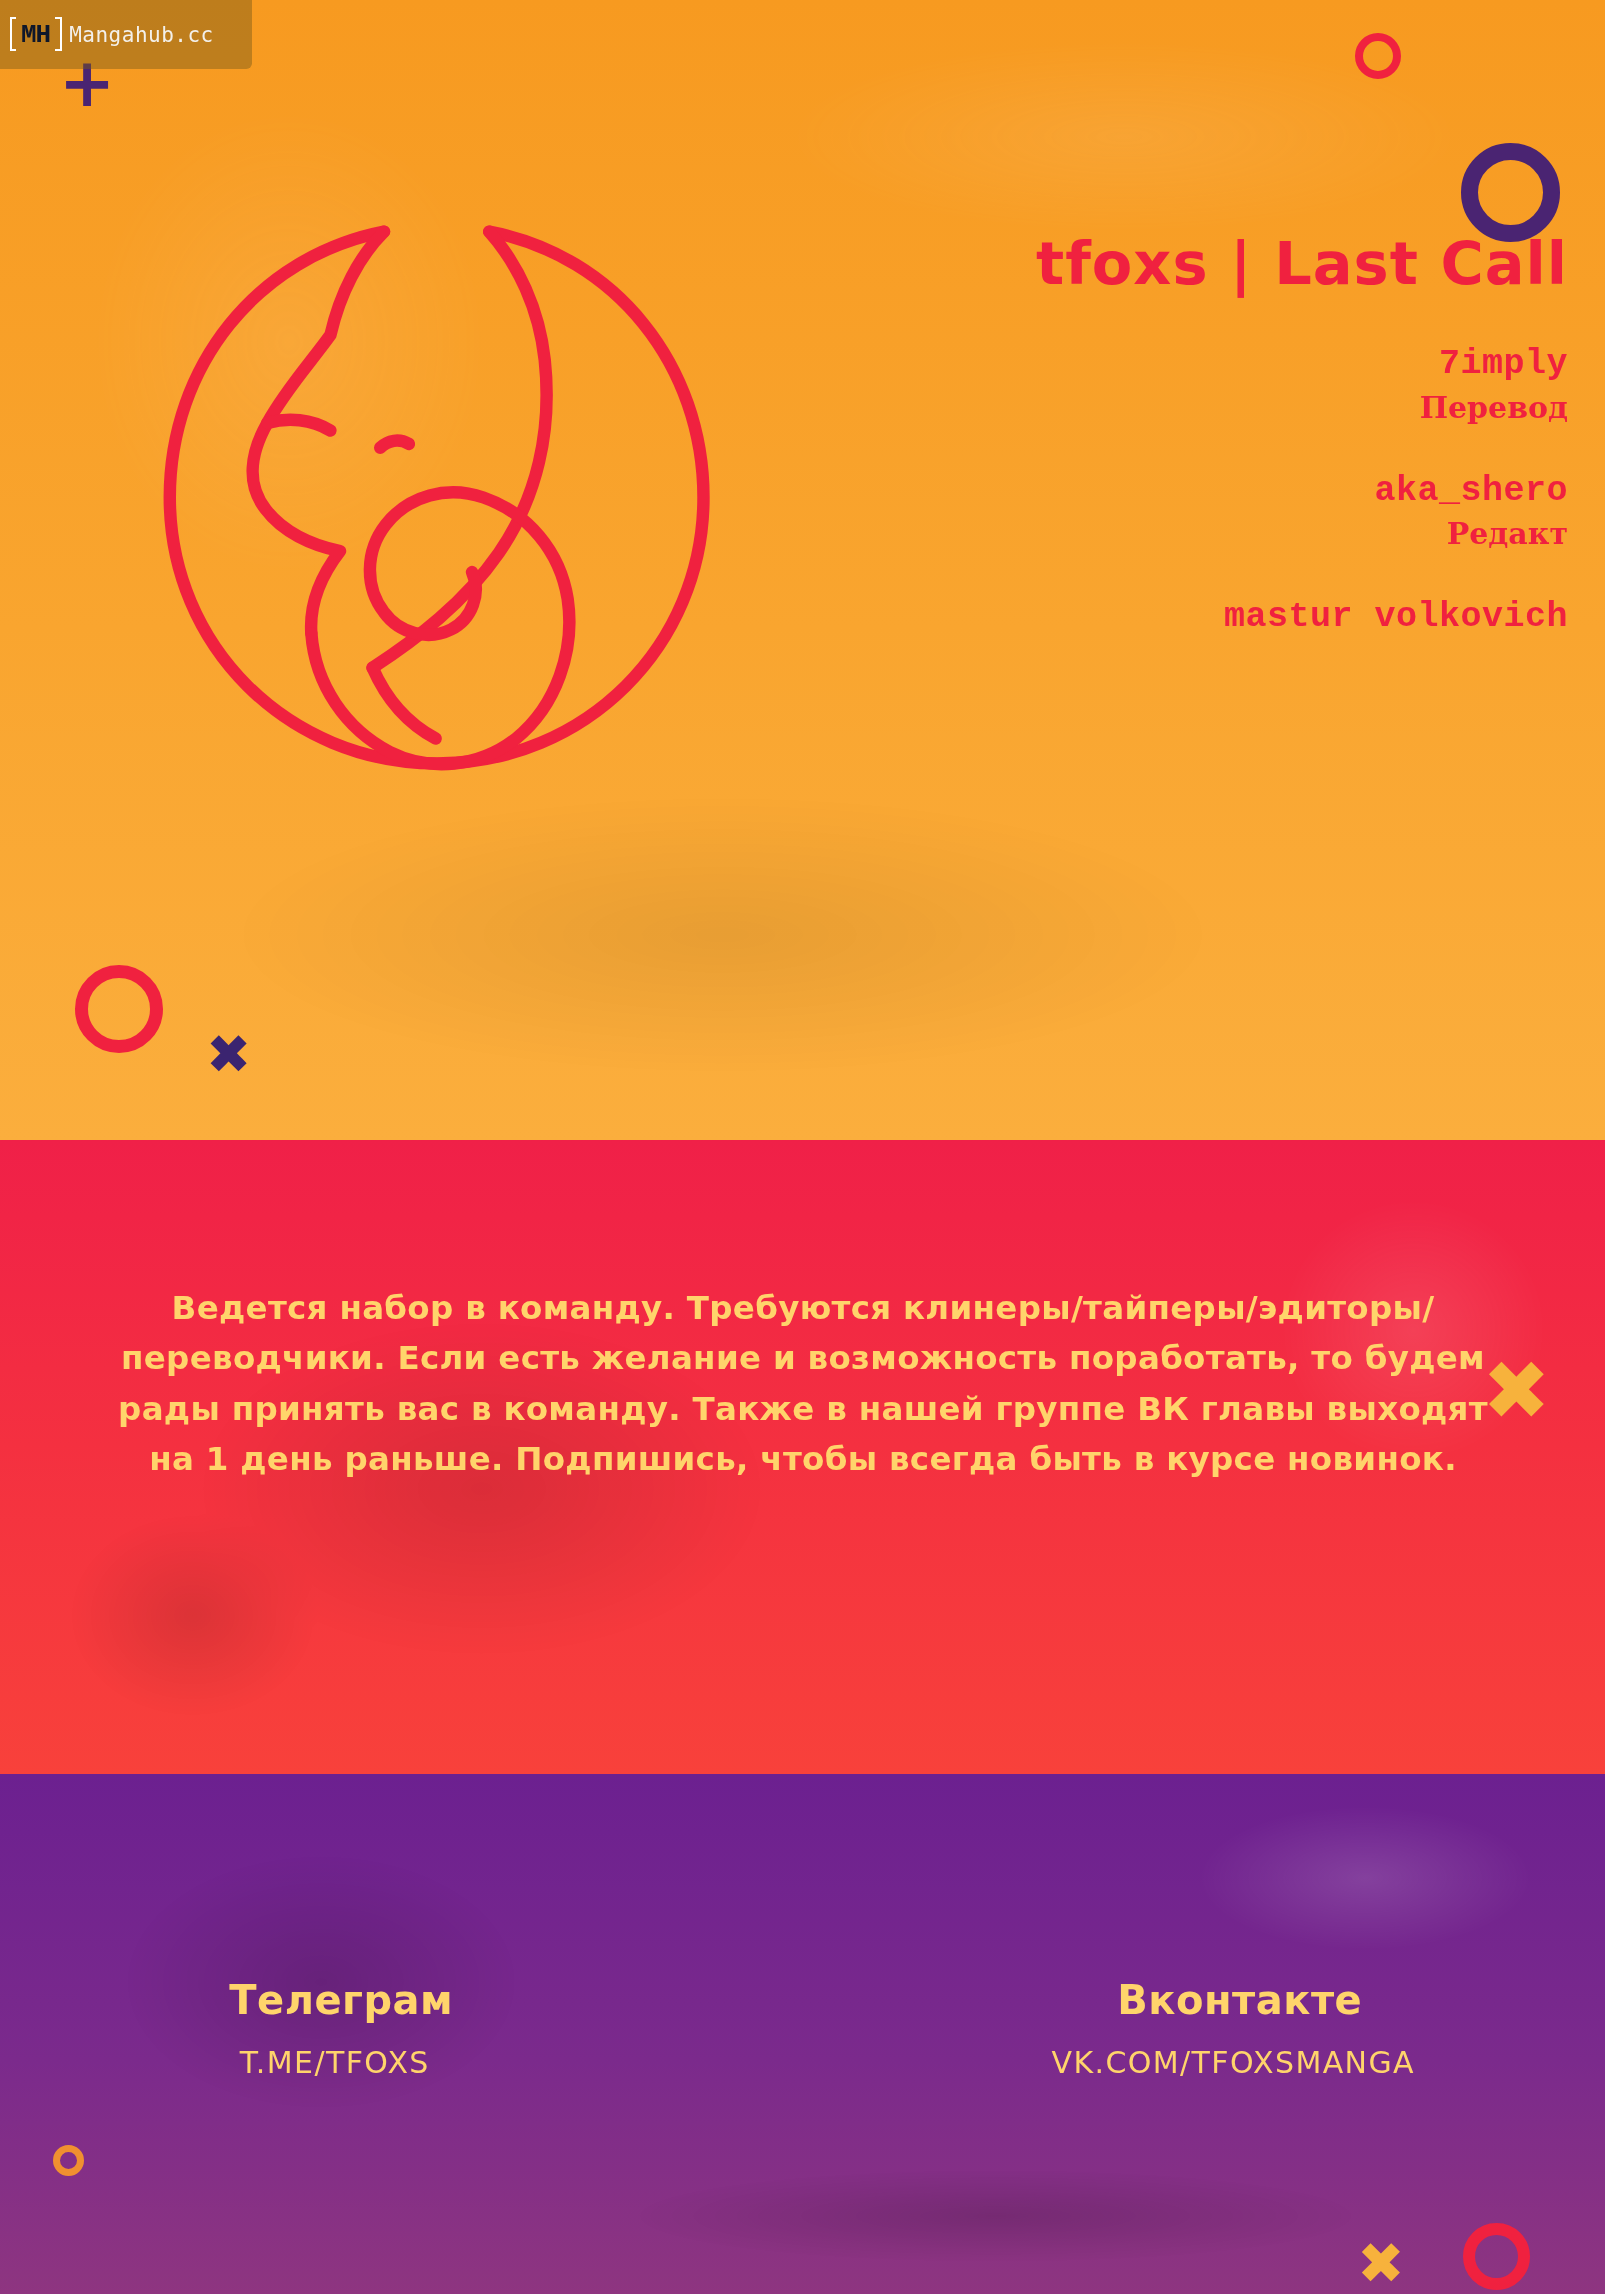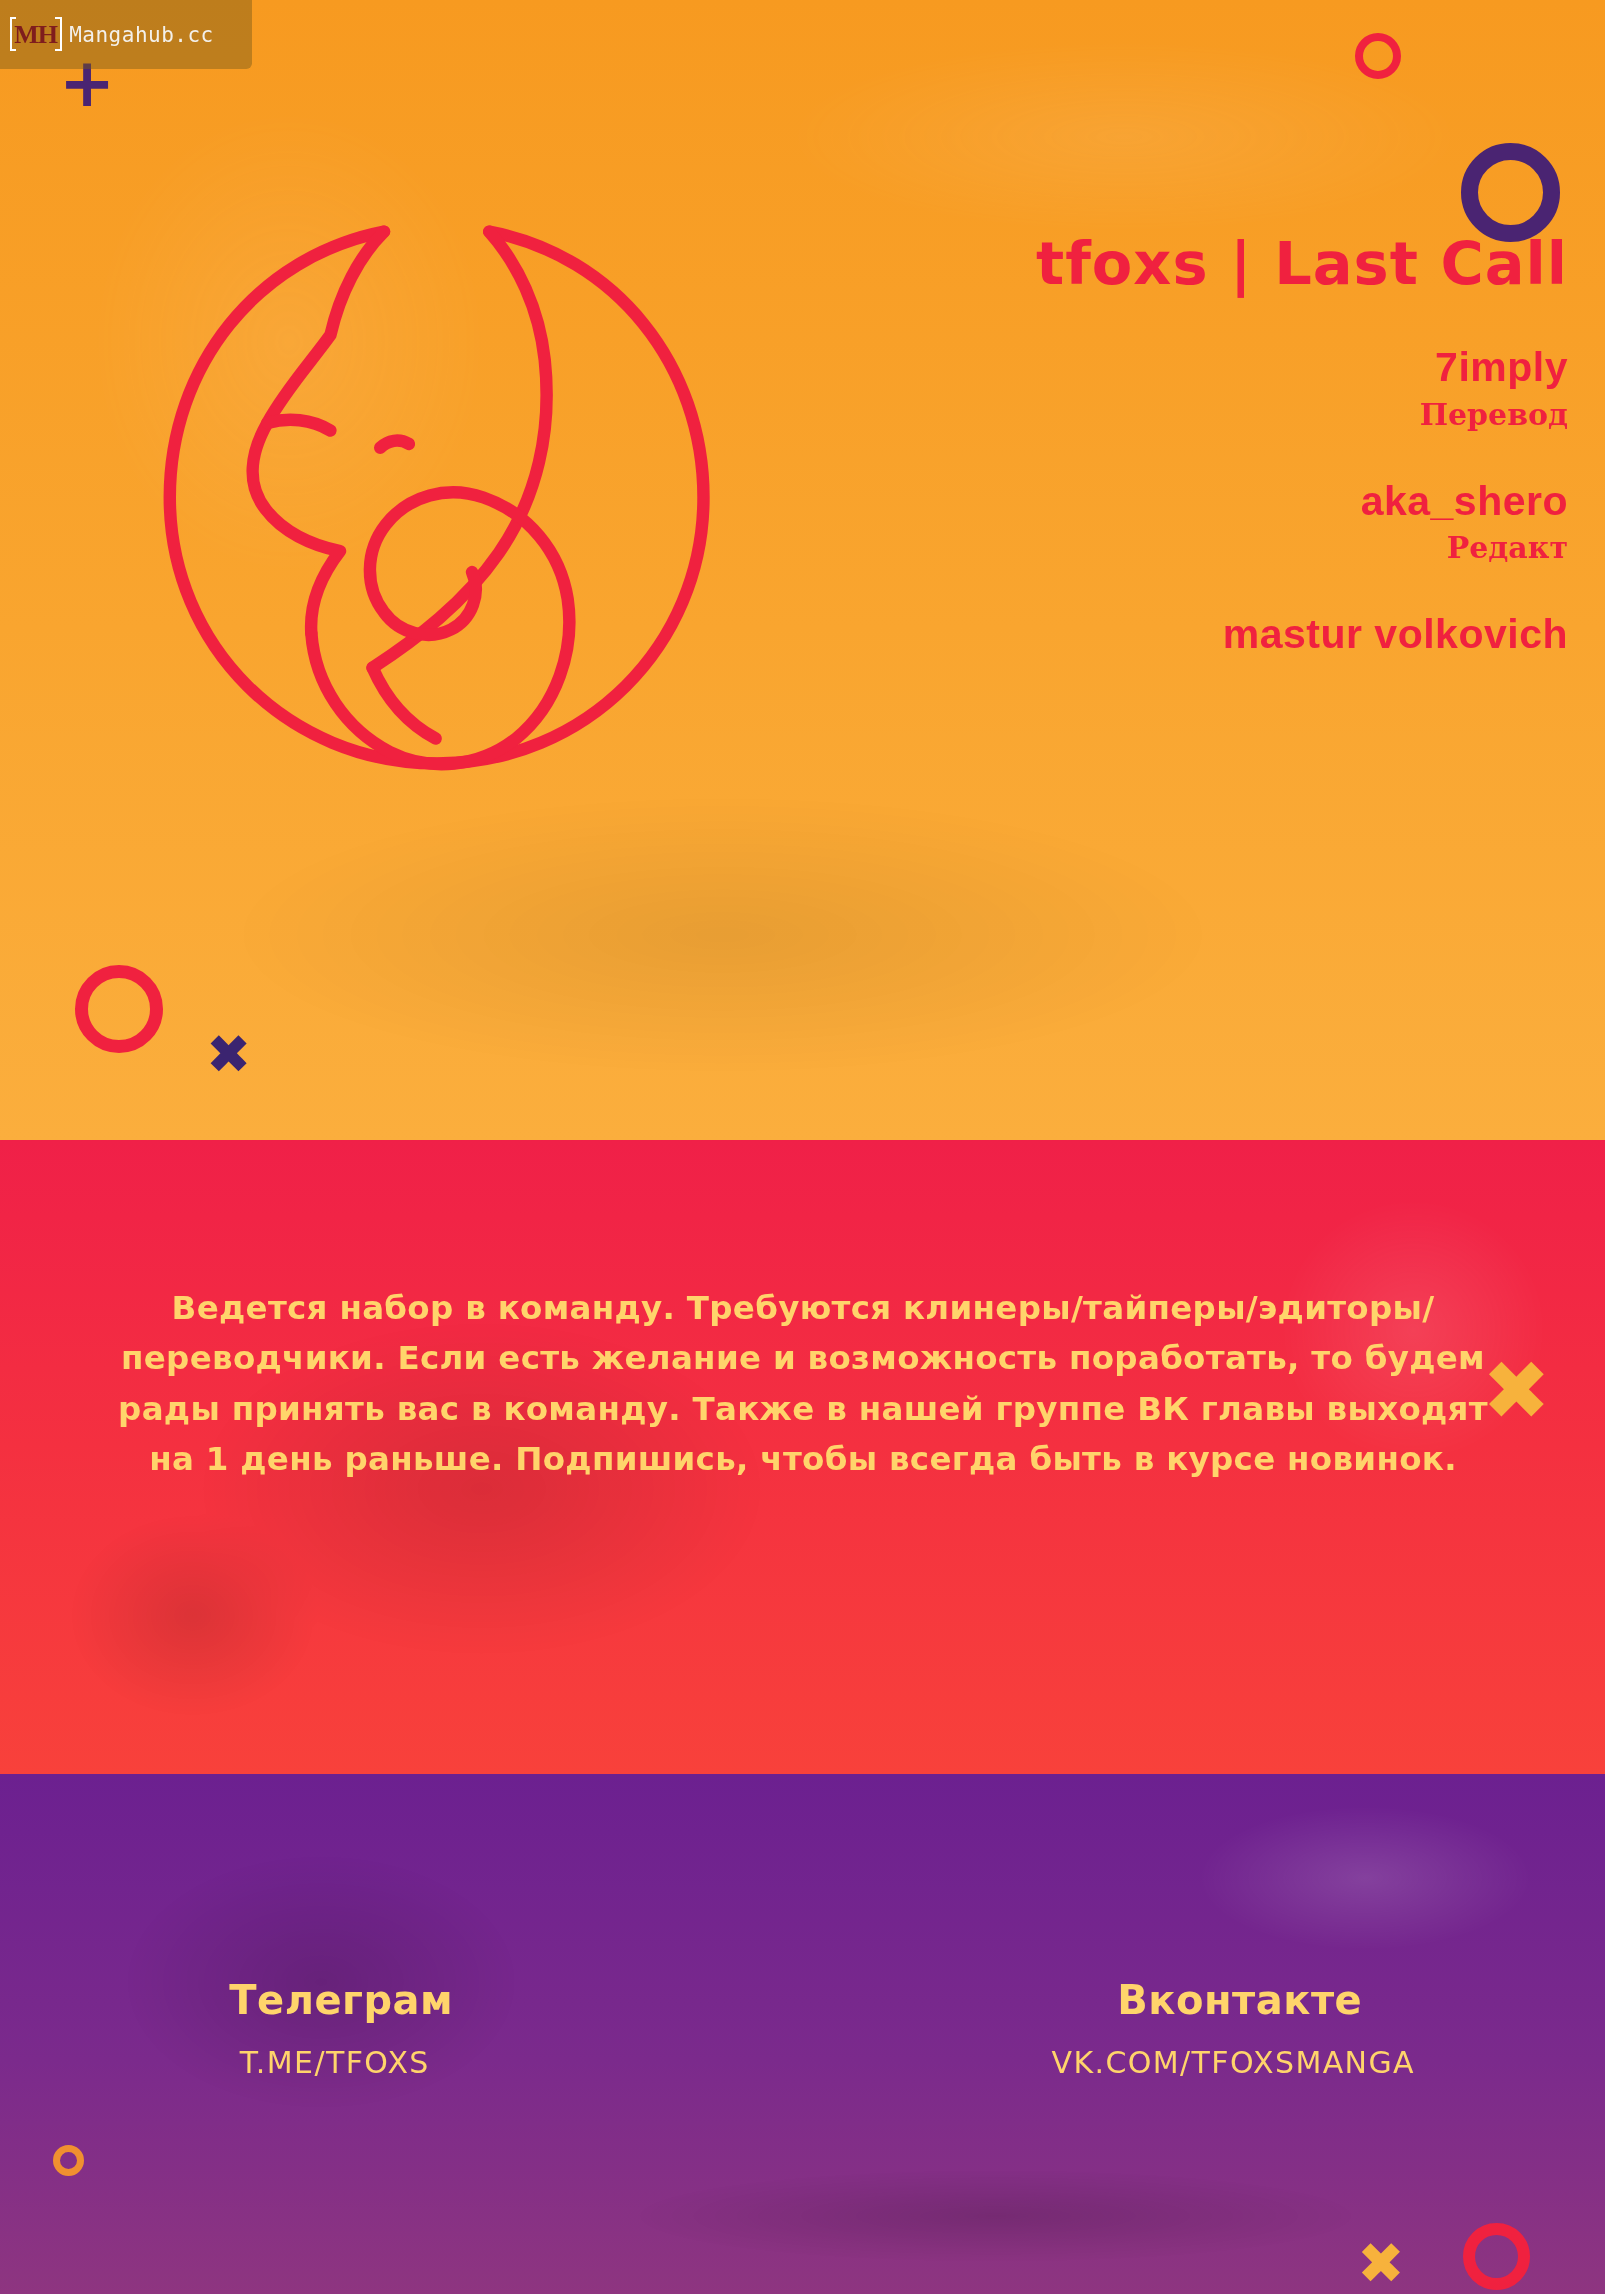--- a/index.html
+++ b/index.html
@@ -79,24 +79,24 @@
     border-bottom-right-radius: 5.7px;
     z-index: 40;
   }
   #watermark .mh-logo {
     width: 52px; height: 42px;
     display: flex; align-items: center; justify-content: center;
     position: relative;
     margin-right: 7.6px;
   }
   #watermark .mh-logo span.mh {
-    font-family: Liberation Serif, serif;
+    font-family: Liberation Mono, monospace;
     font-weight: 700;
     font-size: 26px;
-    color: #7f1d1d;
+    color: #0f172a;
     letter-spacing: -1px;
     position: relative;
     z-index: 2;
   }
   #watermark .mh-logo .bracket-l,
   #watermark .mh-logo .bracket-r {
     position: absolute;
     top: 3.8px;
     width: 6.7px;
     height: 34px;
@@ -155,23 +155,23 @@
   #credits-title {
     font-family: "DejaVu Sans", sans-serif;
     font-weight: 700;
     font-size: 59px;
     color: #F0213F;
     letter-spacing: 1px;
     white-space: nowrap;
   }
   .credit-block { margin-top: 46px; }
   .credit-name {
-    font-family: Liberation Sans, sans-serif;
-    font-weight: 700;
-    font-size: 41px;
+    font-family: Liberation Mono, monospace;
+    font-weight: 700;
+    font-size: 35px;
     color: #F0213F;
     letter-spacing: 0.5px;
   }
   .credit-role {
     font-family: "DejaVu Serif", serif;
     font-weight: 700;
     font-size: 30px;
     color: #F0213F;
     margin-top: 5.7px;
   }

